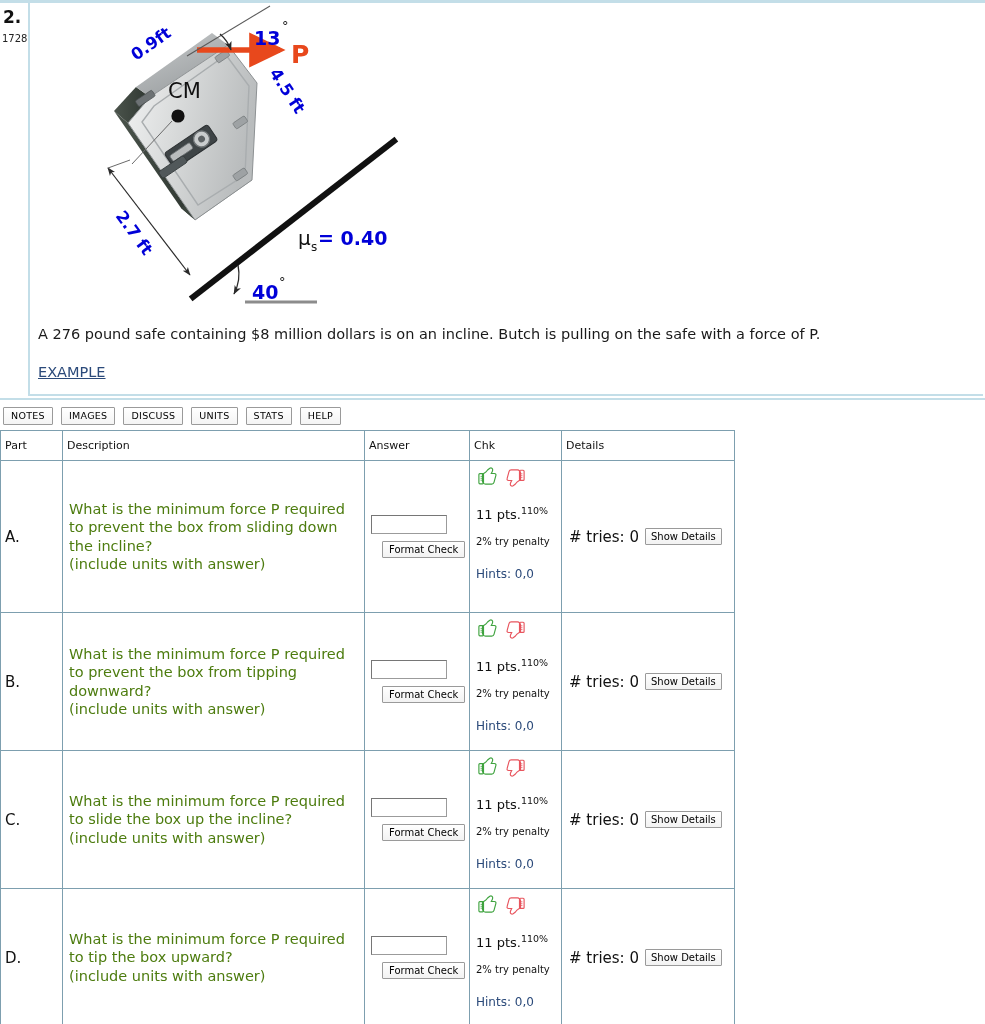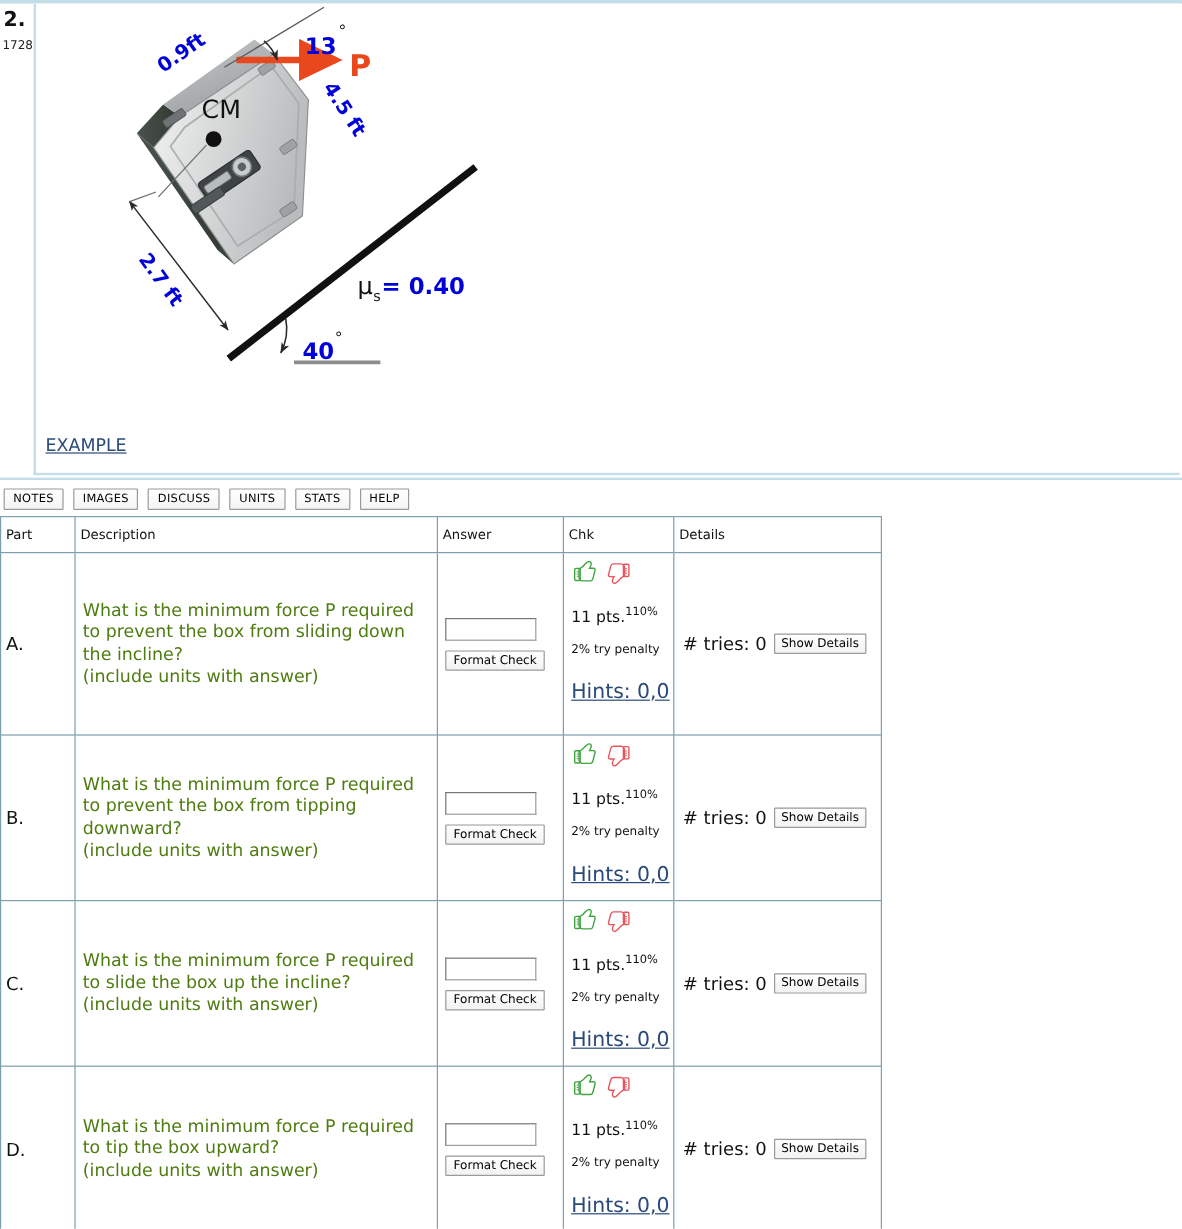--- a/index.html
+++ b/index.html
@@ -197,20 +197,21 @@
     font-family: "DejaVu Sans", "Liberation Sans", sans-serif;
     font-size: 10px;
     color: #000;
     background: linear-gradient(#ffffff, #f2f2f2);
     border: 1px solid #9a9a9a;
     border-radius: 1px;
     padding: 2px 6px;
     line-height: 11px;
     cursor: pointer;
     white-space: nowrap;
+    margin-left: 11px;
   }
 
   .thumbs {
     display: flex;
     gap: 9px;
     align-items: flex-start;
     padding: 1px 0 0 4px;
     height: 30px;
   }
   .thumb-ico { display: block; }
@@ -226,23 +227,22 @@
     vertical-align: super;
     line-height: 0;
   }
   .penalty-line {
     font-size: 10px;
     color: #111;
     padding: 14px 0 0 2px;
     white-space: nowrap;
   }
   .hints-line {
-    font-size: 17px;
+    font-size: 12px;
     color: #2b4a7a;
-    text-decoration: underline;
     padding: 20px 0 2px 2px;
     cursor: pointer;
     display: inline-block;
   }
 
   .show-details {
     font-family: "DejaVu Sans", "Liberation Sans", sans-serif;
     font-size: 10px;
     color: #000;
     background: linear-gradient(#ffffff, #f2f2f2);
@@ -353,20 +353,21 @@
       <path d="M136,262 A44,44 0 0 1 132,291" fill="none" stroke="#2a2a2a" stroke-width="1.3" marker-end="url(#arrThin)"></path>
       <text class="fig-blue" x="150" y="296" font-size="19">40</text>
       <text class="fig-black" x="177" y="283" font-size="13">°</text>
 
       <text class="fig-black" x="196" y="242" font-size="20">μ</text>
       <text class="fig-black" x="209" y="248" font-size="12">s</text>
       <text class="fig-blue" x="216" y="242" font-size="19">= 0.40</text>
     </svg>
   </div>
 
+  <div class="problem-text">A 276 pound safe containing $8 million dollars is on an incline. Butch is pulling on the safe with a force of P.</div>
   <a class="example-link">EXAMPLE</a>
 </div>
 
 <div class="panel-rule"></div>
 
 <div class="toolbar">
   <button class="tool-btn">NOTES</button>
   <button class="tool-btn">IMAGES</button>
   <button class="tool-btn">DISCUSS</button>
   <button class="tool-btn">UNITS</button>

